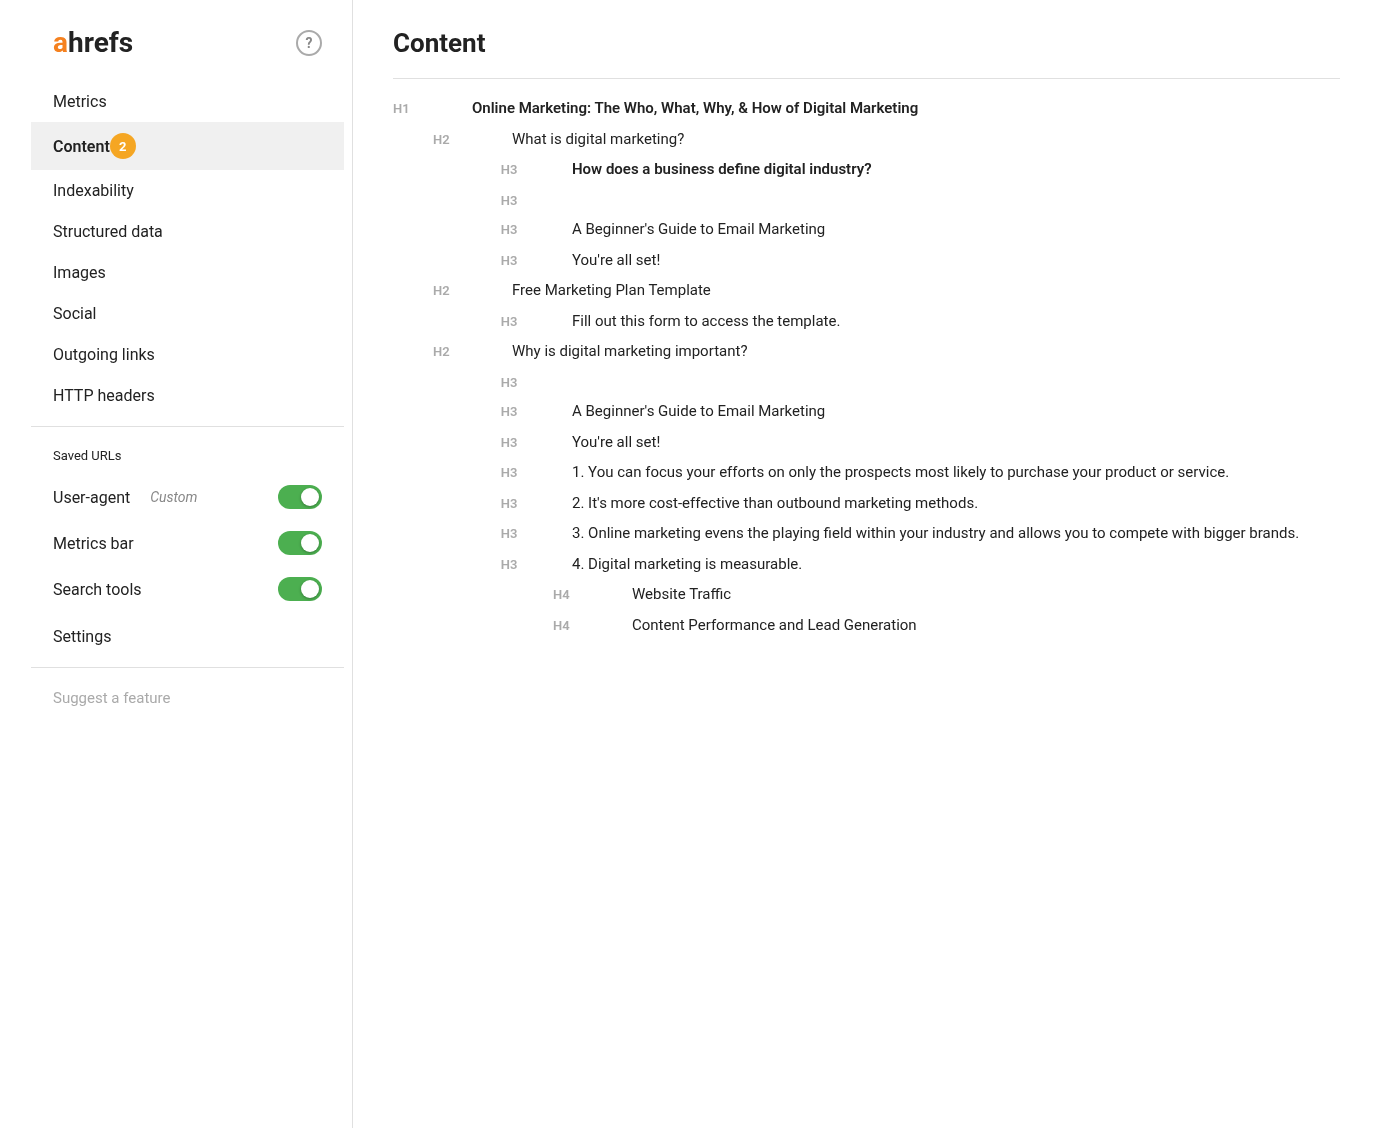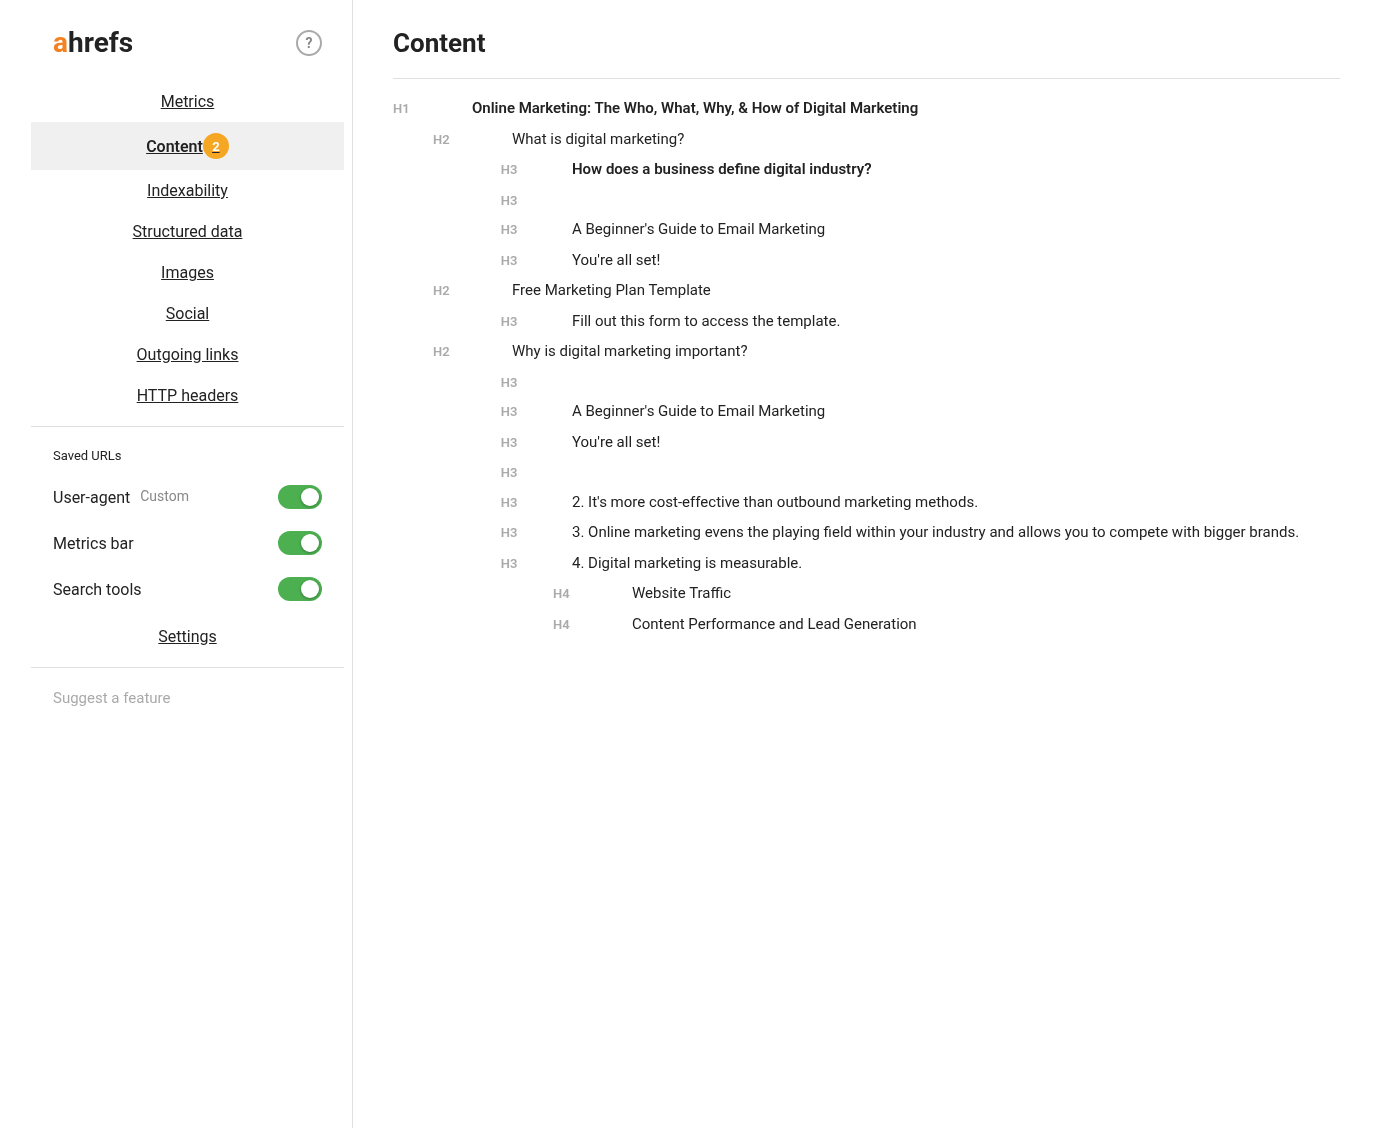--- a/index.html
+++ b/index.html
@@ -55,27 +55,26 @@
       cursor: pointer;
     }
 
     .sidebar-nav {
       padding: 4px 0 0 0;
     }
 
     .sidebar-nav-item {
       display: flex;
       align-items: center;
-      justify-content: center;
+      justify-content: flex-start;
       padding: 11px 22px;
       font-size: 16px;
       color: #222;
       cursor: pointer;
       border-radius: 0;
-      text-decoration: underline;
     }
 
     .sidebar-nav-item.active {
       background: #f0f0f0;
       font-weight: 600;
     }
 
     .badge {
       background: #f5a623;
       color: #fff;
@@ -104,26 +103,27 @@
     .toggle-row {
       display: flex;
       align-items: center;
       justify-content: space-between;
       padding: 11px 22px;
       font-size: 16px;
     }
 
     .toggle-label {
       display: flex;
-      align-items: flex-start;
-      gap: 10px;
+      align-items: center;
+      gap: 20px;
       color: #222;
     }
 
     .toggle-label-italic {
+      font-style: italic;
       color: #888;
       font-size: 14px;
     }
 
     .toggle {
       position: relative;
       width: 44px;
       height: 24px;
     }
 
@@ -387,20 +387,21 @@
       <li class="heading-item level-h3">
         <span class="h-tag h3">H3</span>
         <span class="h-text">A Beginner's Guide to Email Marketing</span>
       </li>
       <li class="heading-item level-h3">
         <span class="h-tag h3">H3</span>
         <span class="h-text">You're all set!</span>
       </li>
       <li class="heading-item level-h3">
         <span class="h-tag h3">H3</span>
+        <span class="h-text">1. You can focus your efforts on only the prospects most likely to purchase your product or service.</span>
       </li>
       <li class="heading-item level-h3">
         <span class="h-tag h3">H3</span>
         <span class="h-text">2. It's more cost-effective than outbound marketing methods.</span>
       </li>
       <li class="heading-item level-h3">
         <span class="h-tag h3">H3</span>
         <span class="h-text">3. Online marketing evens the playing field within your industry and allows you to compete with bigger brands.</span>
       </li>
       <li class="heading-item level-h3">

